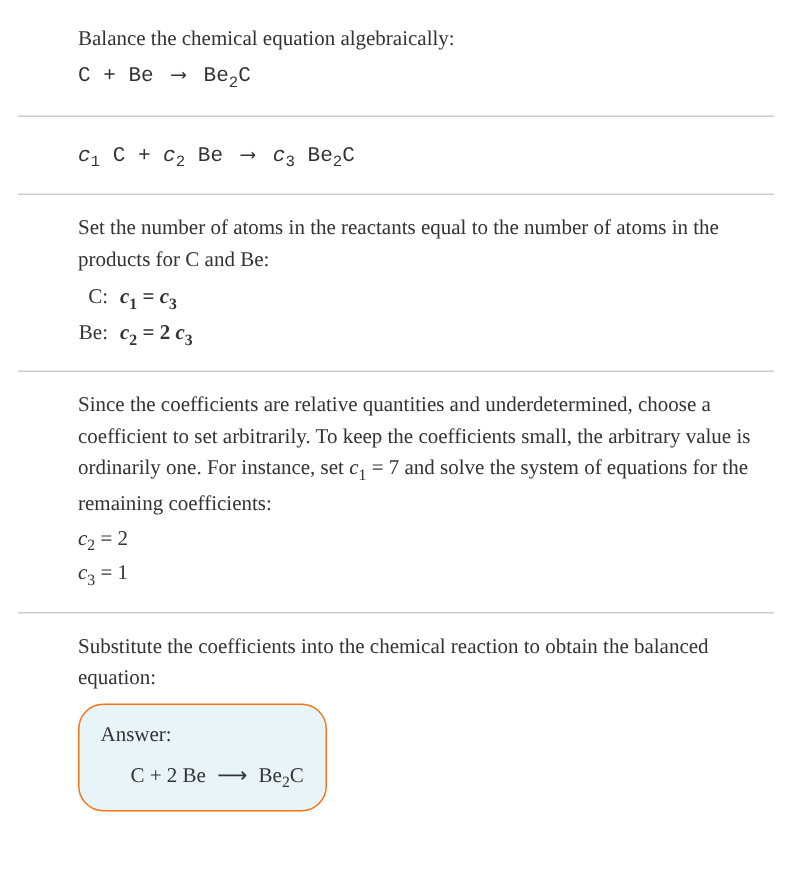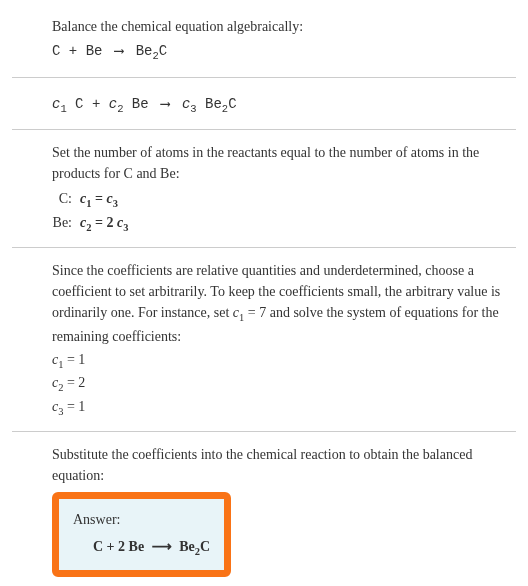--- a/index.html
+++ b/index.html
@@ -52,32 +52,31 @@
     }
     .atom-eq {
       display: table-cell;
       font-weight: bold;
     }
     .coeff-list {
       margin-top: 2px;
     }
     .answer-box {
       background: #e8f4f8;
-      border: 7px solid #f97316;
-      border-radius: 6px;
+      border: 1px solid #f97316;
+      border-radius: 17px;
       padding: 10px 14px;
       display: inline-block;
       margin-top: 6px;
     }
     .answer-label {
       margin-bottom: 6px;
     }
     .answer-equation {
       padding-left: 20px;
-      font-weight: bold;
     }
     .italic {
       font-style: italic;
     }
   </style>
 </head>
 <body>
 
 <div class="section">
   <div>Balance the chemical equation algebraically:</div>
@@ -116,21 +115,20 @@
   </div>
 </div>
 
 <hr class="divider">
 
 <div class="section">
   <div>
     <span>Since the coefficients are relative quantities and underdetermined, choose a coefficient to set arbitrarily. To keep the coefficients small, the arbitrary value is ordinarily one. For instance, set </span><span class="italic">c</span><sub>1</sub><span> = 7 and solve the system of equations for the remaining coefficients:</span>
   </div>
   <div class="coeff-list">
-    <div><span class="italic">c</span><sub>1</sub><span> = 1</span></div>
     <div><span class="italic">c</span><sub>2</sub><span> = 2</span></div>
     <div><span class="italic">c</span><sub>3</sub><span> = 1</span></div>
   </div>
 </div>
 
 <hr class="divider">
 
 <div class="section">
   <div>Substitute the coefficients into the chemical reaction to obtain the balanced equation:</div>
   <div class="answer-box">

